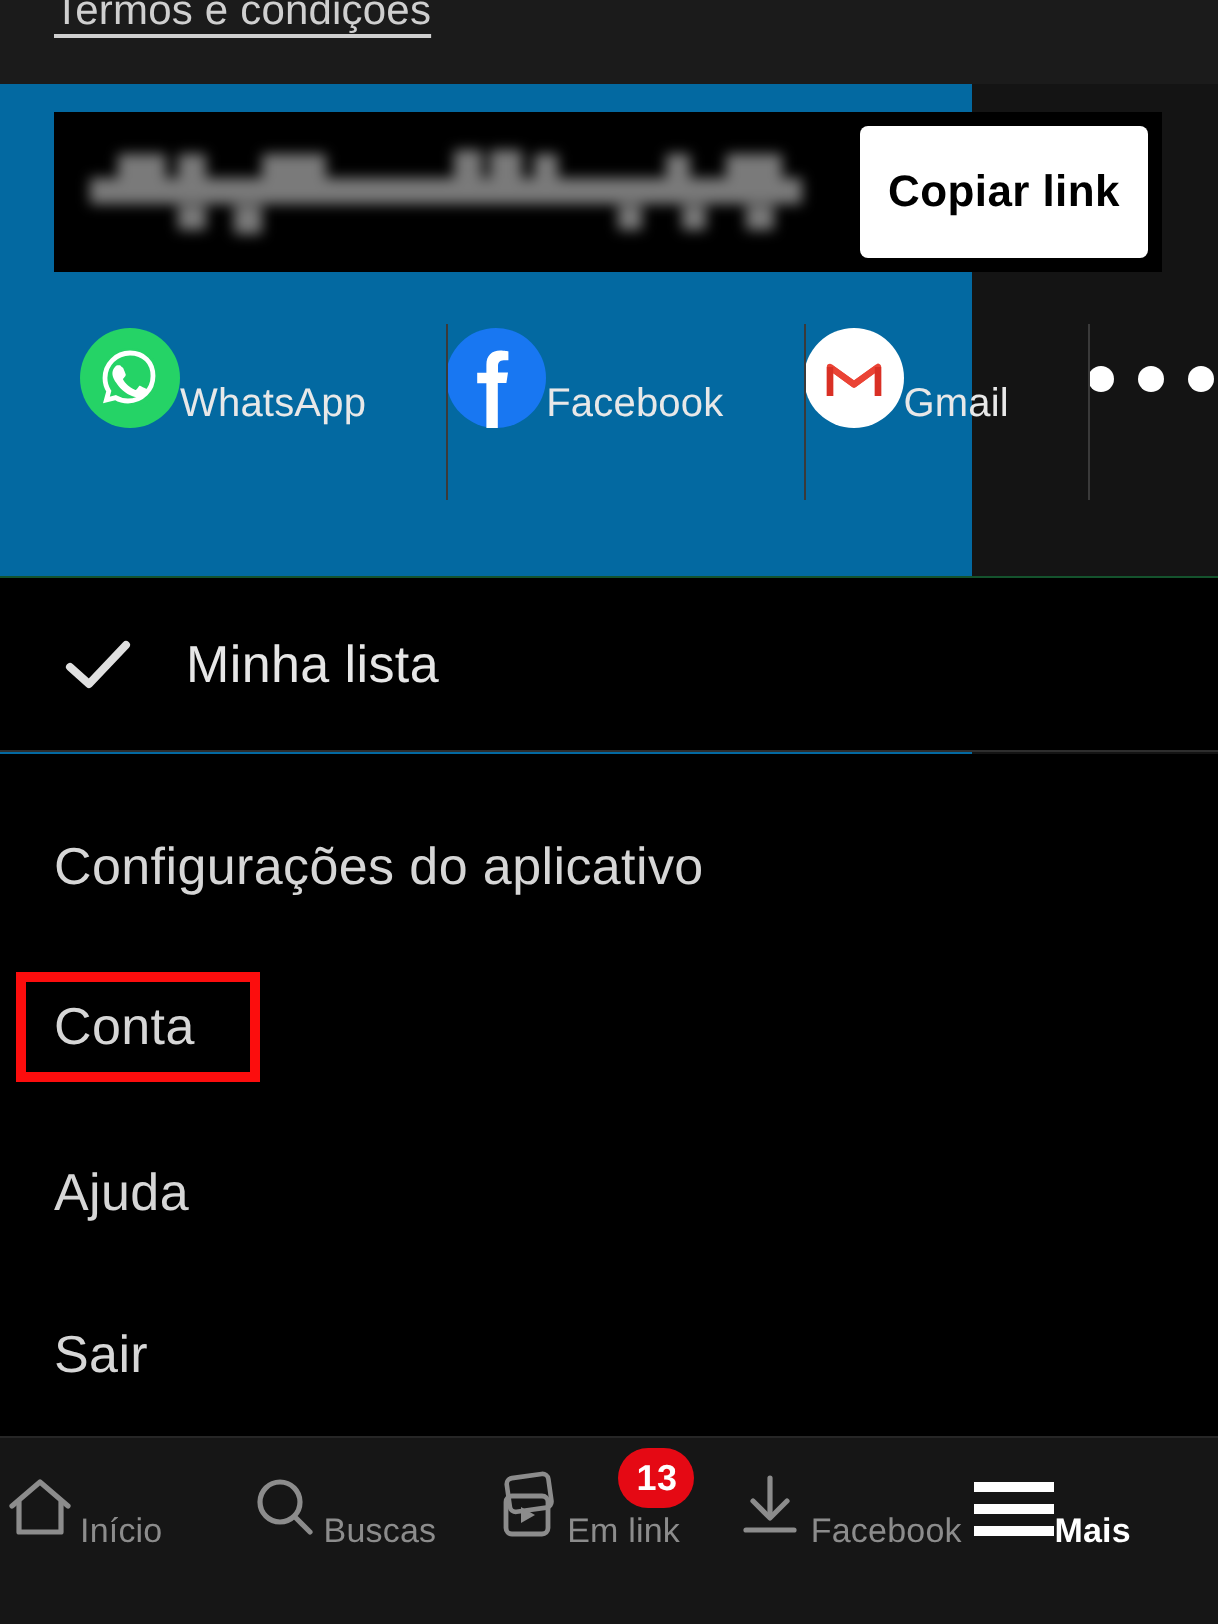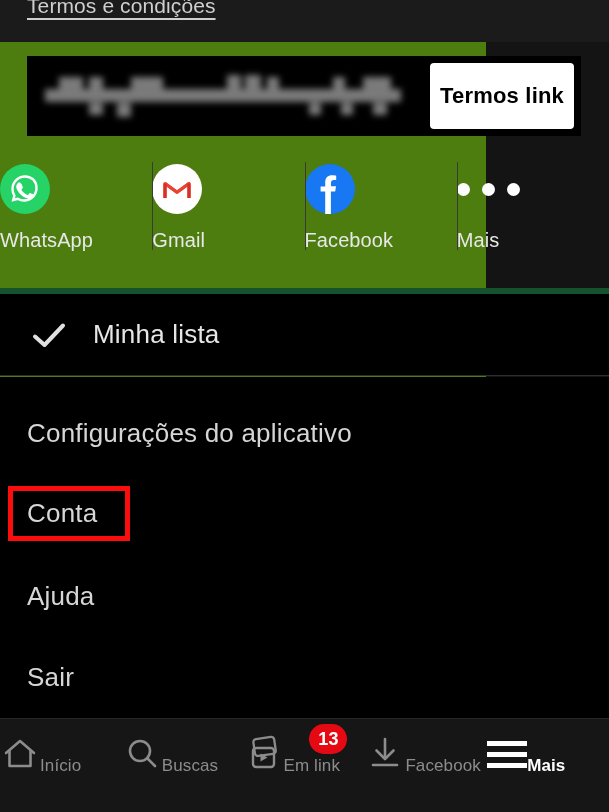--- a/index.html
+++ b/index.html
@@ -5,21 +5,21 @@
   * { margin:0; padding:0; box-sizing:border-box; }
   html, body {
     width:609px; height:812px;
     background:#141414;
     font-family:"Liberation Sans", sans-serif;
     overflow:hidden;
   }
   #screen {
     position:relative;
     width:486px; height:812px;
-    background:#4d7c0f;
+    background:#0369a1;
     padding-left:47px;
   }
 
   
   .terms-row {
     position:absolute; left:0; top:0; width:609px; height:42px;
     background:#1b1b1b;
     display:flex; align-items:flex-start;
   }
   .terms-link {
@@ -75,43 +75,44 @@
   }
 
   
   .share-row {
     position:absolute; left:0; top:150px; width:609px; height:138px;
     display:flex; align-items:flex-start;
   }
   .share-item {
     position:relative;
     flex:1;
-    display:flex; flex-direction:column; align-items:flex-start;
+    display:flex; align-items:flex-end;
     padding-top:14px;
+    margin-left:40px;
   }
   .share-item + .share-item::before {
     content:"";
     position:absolute; left:0; top:12px;
     width:1px; height:88px;
     background:#3a3a3a;
   }
   .share-icon { width:50px; height:50px; }
   .share-label {
     margin-top:15px;
     font-size:20px; color:#e8e8e8;
     letter-spacing:0.1px;
   }
   .dots { display:flex; gap:12px; align-items:center; height:50px; }
   .dots i { width:13px; height:13px; border-radius:50%; background:#fff; display:block; }
 
   
   .mylist {
     position:absolute; left:0; top:288px; width:609px; height:88px;
     background:#000;
-    border-top:6px solid #14532d;
+    border-top:1px solid #14532d;
     border-bottom:1px solid #2e2e2e;
     display:flex; align-items:center;
   }
   .check-icon { margin-left:30px; width:38px; height:38px; }
   .mylist-label {
     margin-left:25px;
     font-size:26px; color:#e6e6e6;
     letter-spacing:0.2px;
   }
 
@@ -197,55 +198,55 @@
         <span class="bl-e"></span>
         <span class="bl-f"></span>
       <span class="bl-g"></span>
         <span class="bl-h"></span>
         <span class="bl-i"></span>
       <span class="bl-j"></span>
         <span class="bl-k"></span>
         <span class="bl-l"></span>
       <span class="bl-m"></span>
     </div>
-    <button class="copy-btn">Termos link</button>
+    <button class="copy-btn">Copiar link</button>
   </div>
 
   <div class="share-row">
 
     <div class="share-item">
       <svg class="share-icon" viewBox="0 0 50 50">
         <circle cx="25" cy="25" r="25" fill="#25D366"></circle>
         <path d="M25 10c-8.3 0-15 6.7-15 15 0 2.7.7 5.2 2 7.4L10 40l7.9-2c2.1 1.1 4.5 1.8 7.1 1.8 8.3 0 15-6.7 15-15S33.3 10 25 10z" fill="#25D366"></path>
         <path d="M25 12.5c-6.9 0-12.5 5.6-12.5 12.5 0 2.4.7 4.7 1.9 6.6l-1.2 4.4 4.6-1.2c1.8 1.1 3.9 1.7 6.2 1.7 6.9 0 12.5-5.6 12.5-12.5S31.9 12.5 25 12.5z" fill="none" stroke="#ffffff" stroke-width="2.4"></path>
         <path d="M20.6 19.3c-.3-.7-.6-.7-.9-.7h-.8c-.3 0-.8.1-1.2.6-.4.5-1.5 1.5-1.5 3.6s1.6 4.2 1.8 4.5c.2.3 3 4.8 7.4 6.5 3.7 1.4 4.5 1.2 5.3 1.1.8-.1 2.5-1 2.9-2 .4-1 .4-1.8.3-2-.1-.2-.4-.3-.8-.5-.4-.2-2.5-1.2-2.8-1.4-.4-.1-.6-.2-.9.2-.3.4-1 1.3-1.2 1.6-.2.3-.4.3-.8.1-.4-.2-1.8-.7-3.4-2.1-1.3-1.1-2.1-2.5-2.4-2.9-.2-.4 0-.6.2-.8.2-.2.4-.5.6-.7.2-.2.3-.4.4-.7.1-.3.1-.5 0-.7-.1-.2-.9-2.3-1.2-3z" fill="#ffffff"></path>
       </svg>
       <div class="share-label">WhatsApp</div>
+    </div>
+
+    <div class="share-item">
+      <svg class="share-icon" viewBox="0 0 50 50">
+        <circle cx="25" cy="25" r="25" fill="#1877F2"></circle>
+        <path d="M30.2 27.5l.8-5.2h-5v-3.4c0-1.4.7-2.8 2.9-2.8h2.3v-4.4s-2.1-.4-4.1-.4c-4.2 0-6.9 2.5-6.9 7.1v4h-4.6v5.2h4.6V50h5.7V27.5h4.3z" fill="#ffffff"></path>
+      </svg>
+      <div class="share-label">Facebook</div>
     </div>
 
     <div class="share-item">
       <svg class="share-icon" viewBox="0 0 50 50">
         <circle cx="25" cy="25" r="25" fill="#ffffff"></circle>
         <path d="M13 34V19.5l12 8.7 12-8.7V34" fill="none" stroke="#EA4335" stroke-width="3.2" stroke-linejoin="round"></path>
         <path d="M13 19.5l12 8.7 12-8.7" fill="none" stroke="#EA4335" stroke-width="3.2" stroke-linejoin="round"></path>
         <path d="M13 19.5V34" stroke="#D93025" stroke-width="3.2"></path>
         <path d="M37 19.5V34" stroke="#D93025" stroke-width="3.2"></path>
       </svg>
       <div class="share-label">Gmail</div>
     </div>
 
     <div class="share-item">
-      <svg class="share-icon" viewBox="0 0 50 50">
-        <circle cx="25" cy="25" r="25" fill="#1877F2"></circle>
-        <path d="M30.2 27.5l.8-5.2h-5v-3.4c0-1.4.7-2.8 2.9-2.8h2.3v-4.4s-2.1-.4-4.1-.4c-4.2 0-6.9 2.5-6.9 7.1v4h-4.6v5.2h4.6V50h5.7V27.5h4.3z" fill="#ffffff"></path>
-      </svg>
-      <div class="share-label">Facebook</div>
-    </div>
-
-    <div class="share-item">
       <div class="dots">
         <i></i>
           <i></i>
           <i></i>
       </div>
       <div class="share-label">Mais</div>
     </div>
 
   </div>
 

